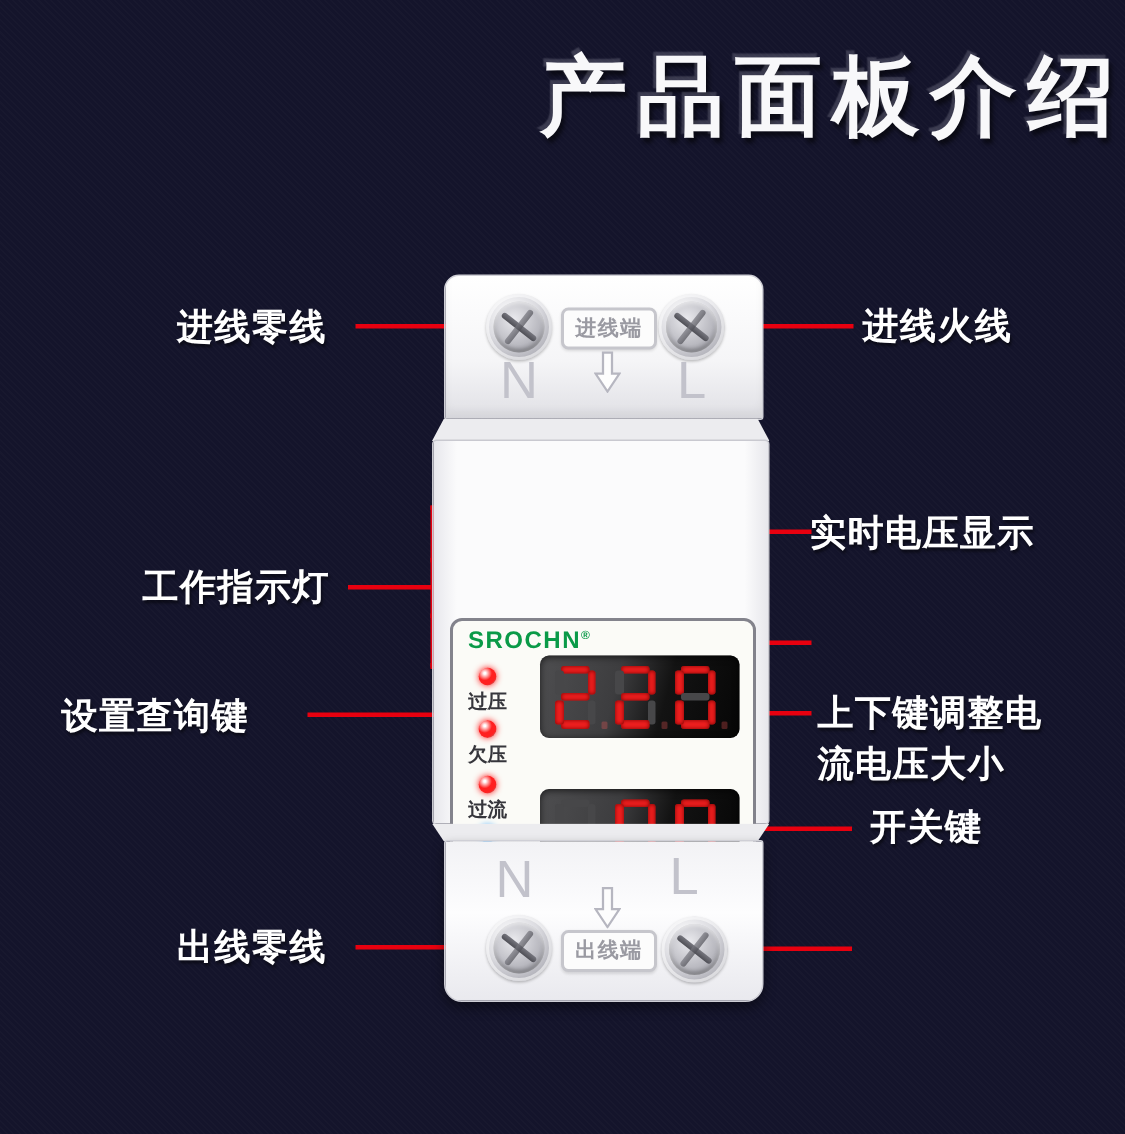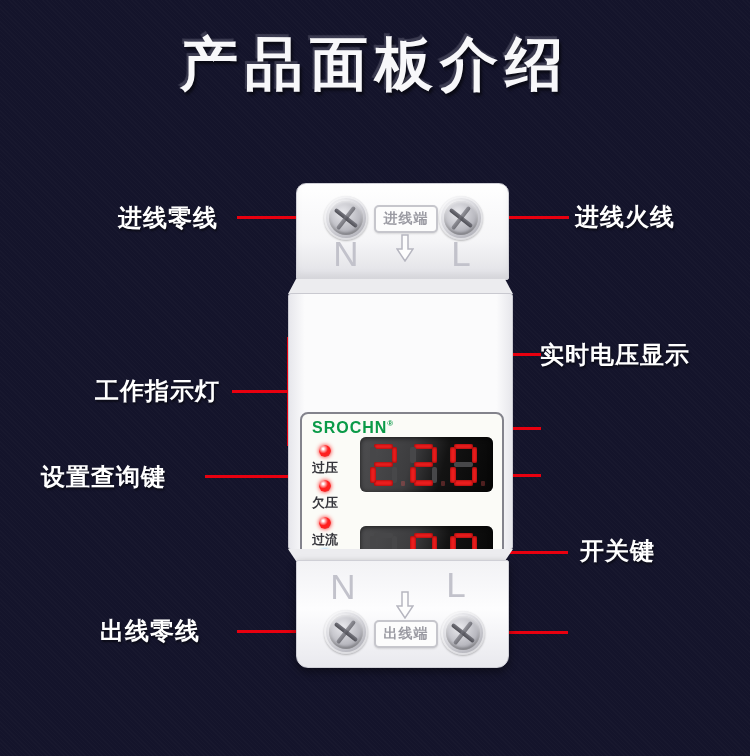--- a/index.html
+++ b/index.html
@@ -5,21 +5,21 @@
   html,body{margin:0;padding:0;}
   .stage{
     position:relative;width:750px;height:756px;overflow:hidden;
     background-color:#14142b;
     background-image:repeating-linear-gradient(45deg,rgba(255,255,255,.015) 0 1px,transparent 1px 3px);
     font-family:"Liberation Sans",sans-serif;
     --red:#e8000f;
   }
   
   .title{
-    position:absolute;top:26px;left:0;right:0;text-align:center;
+    position:absolute;top:26px;left:0;right:0;text-align:right;
     font-size:58px;font-weight:bold;color:#f8f8fa;letter-spacing:7px;
     text-shadow:-2px -3px 1px rgba(150,150,165,.30), 2px 3px 3px rgba(0,0,0,.55);
   }
   .subtitle{
     position:absolute;top:108px;left:0;right:0;text-align:center;
     font-size:17px;color:#f2f2f4;letter-spacing:.5px;
   }
   
   .lbl{
     position:absolute;transform:translateY(-50%);white-space:nowrap;
@@ -155,22 +155,26 @@
   <div class="cdot" style="left:374.5px;top:493.5px"></div>
   <div class="cdot" style="left:417.5px;top:493.5px"></div>
   <div class="cdot" style="left:338.5px;top:624.5px"></div>
   <div class="cdot" style="left:456.5px;top:625.5px"></div>
 
   <div class="lbl" style="left:118px;top:218px">进线零线</div>
   <div class="lbl" style="left:575px;top:217px">进线火线</div>
   <div class="lbl" style="left:95px;top:391px">工作指示灯</div>
   <div class="lbl" style="left:540px;top:355px">实时电压显示</div>
   <div class="lbl" style="left:41px;top:477px">设置查询键</div>
+  <div class="lbl lbl2" style="left:545px;top:493px">
+    <div>上下键调整电</div>
+    <div>流电压大小</div>
+  </div>
   <div class="lbl" style="left:580px;top:551px">开关键</div>
-  <div class="lbl" style="left:100px;top:631px">出线零线</div>
+  <div class="lbl" style="left:118px;top:631px">出线零线</div>
 
   <div class="device">
 
     <div class="sect top">
       <div class="screw" style="left:27px;top:12px">
         <span class="screw-in"></span>
         <span class="slot s1"></span>
           <span class="slot s2"></span>
       </div>
       <div class="screw" style="left:142px;top:12px">

